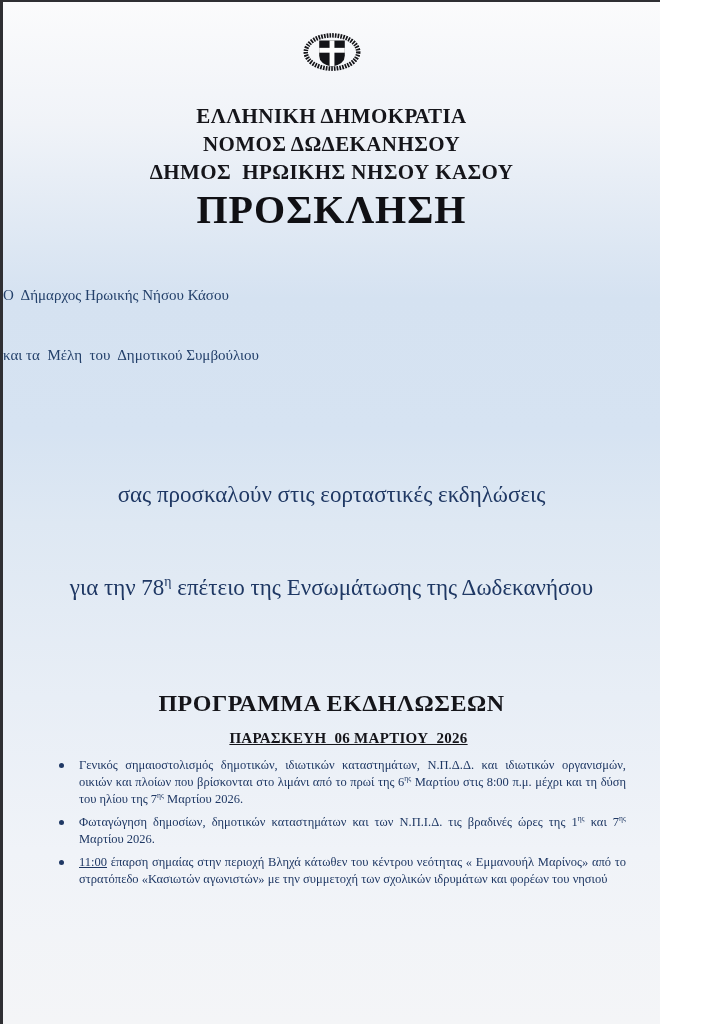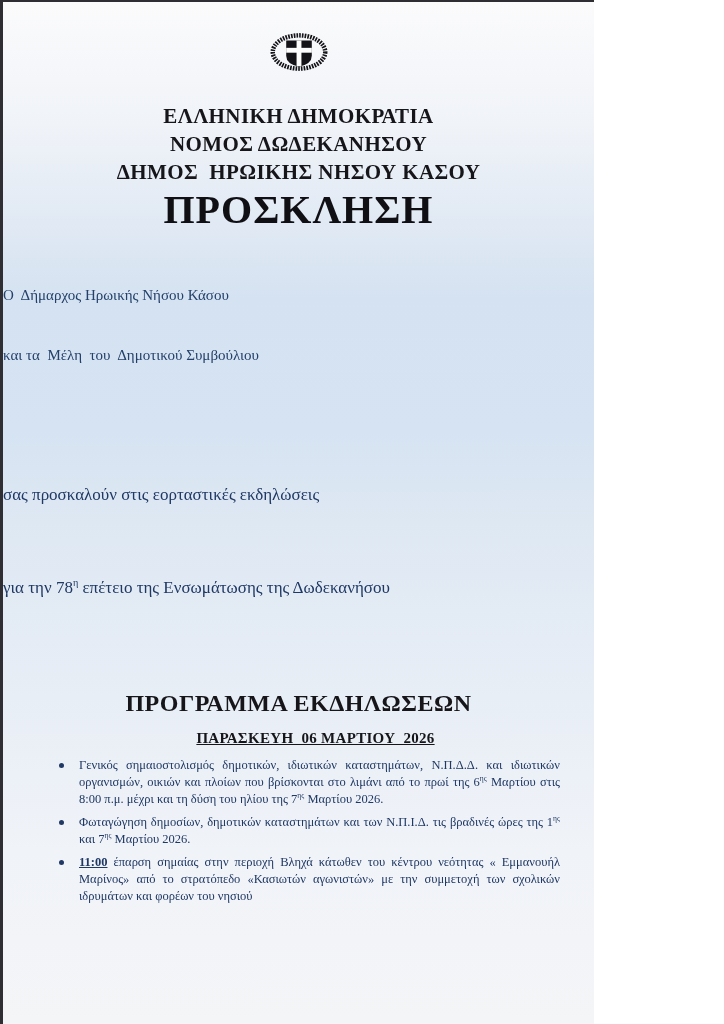--- a/index.html
+++ b/index.html
@@ -2,61 +2,61 @@
 <html><head>
 <meta charset="utf-8">
 <style>
   html,body{margin:0;padding:0;}
   body{
     width:724px;height:1024px;overflow:hidden;
     font-family:"Liberation Serif","DejaVu Serif",serif;
   }
   .page{
     position:relative;box-sizing:border-box;
-    width:594px;height:1024px;
+    width:660px;height:1024px;
     border-left:3px solid #2f2f33;
     border-top:2px solid #2f2f33;
     background:linear-gradient(180deg,
       #fbfbfc 0%, #f0f3f8 12%, #d5e2f1 29%, #d6e3f2 42%,
       #dee8f3 51%, #e8eef6 68%, #f0f3f8 83%, #f4f5f7 100%);
   }
   .emblem{display:flex;justify-content:center;padding-top:22px;}
   .emblem svg{width:64px;height:56px;}
   .hdr{
     text-align:center;font-weight:bold;font-size:21px;line-height:28px;
     color:#15151a;letter-spacing:0.4px;white-space:pre-wrap;
   }
   .hdr-block{margin-top:22px;}
   .title{
     margin:1px 0 0 0;text-align:center;font-size:40px;line-height:46px;
     font-weight:bold;color:#101014;letter-spacing:1px;
   }
   .intro{margin-top:12px;text-align:left;color:#24416b;
     font-size:15px;line-height:20px;white-space:pre-wrap;}
-  .invite{margin-top:12px;text-align:left;color:#1f3864;
-    font-size:17px;line-height:31px;white-space:pre-wrap;}
+  .invite{margin-top:12px;text-align:center;color:#1f3864;
+    font-size:23px;line-height:31px;white-space:pre-wrap;}
   .invite sup,.b-row sup{font-size:60%;vertical-align:super;line-height:0;}
   .prog-heading{
     margin:26px 0 0 0;text-align:center;font-size:24px;line-height:24px;
     font-weight:bold;color:#15151a;letter-spacing:0.5px;white-space:pre-wrap;
   }
   .date-heading{
     margin:14px 0 0 0;text-align:center;font-size:15px;line-height:18px;
     font-weight:bold;color:#15151a;text-decoration:underline;
     letter-spacing:0.3px;white-space:pre-wrap;padding-left:34px;
   }
   .list{margin:0;padding:0;color:#1f3864;}
   .friday-list{margin-top:10px;padding:0 34px 0 56px;font-size:12.5px;line-height:17px;}
   .b-row{display:flex;margin-bottom:6px;}
   .dot{
     flex:0 0 auto;width:5px;height:5px;border-radius:50%;
     background:#1f3864;margin:6px 0 0 0;
   }
   .friday-list .txt{flex:1 1 auto;padding-left:15px;text-align:justify;}
-  .time{font-weight:bold;text-decoration:underline;}
+  .time{font-weight:normal;text-decoration:underline;}
 </style>
 </head>
 <body>
 
 <div class="page">
 
   <div class="emblem">
     <svg viewBox="0 0 100 64" xmlns="http://www.w3.org/2000/svg" aria-hidden="true">
       <ellipse cx="50" cy="32" rx="41" ry="26" fill="none" stroke="#141418" stroke-width="7" stroke-dasharray="2.6 1.7"></ellipse>
       <path d="M30 14 h40 v24 q0 13 -20 17 q-20 -4 -20 -17 z" fill="#141418"></path>

